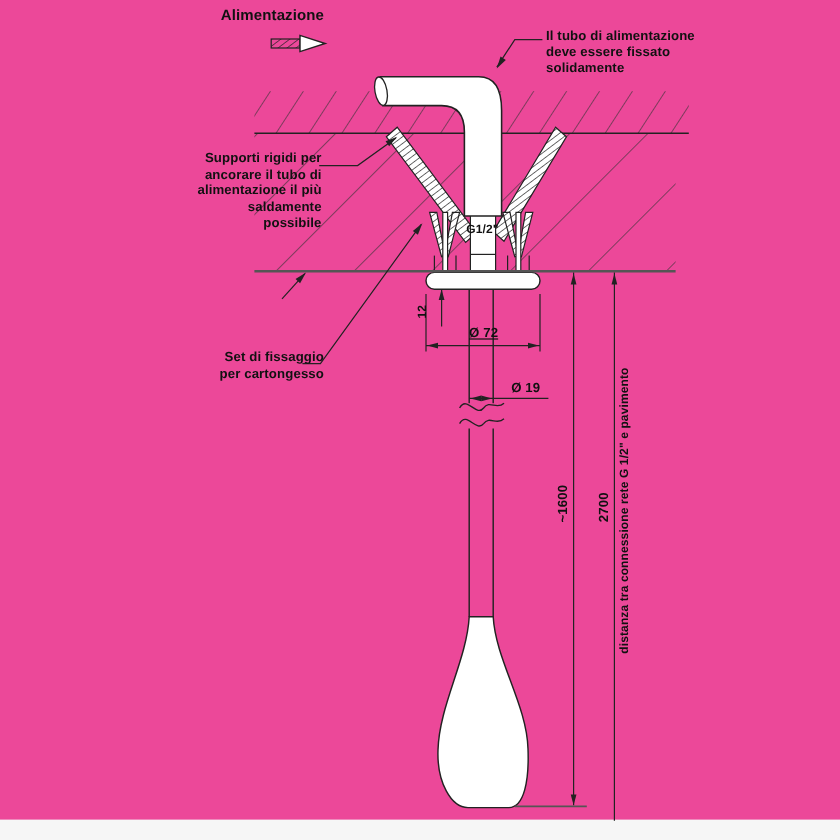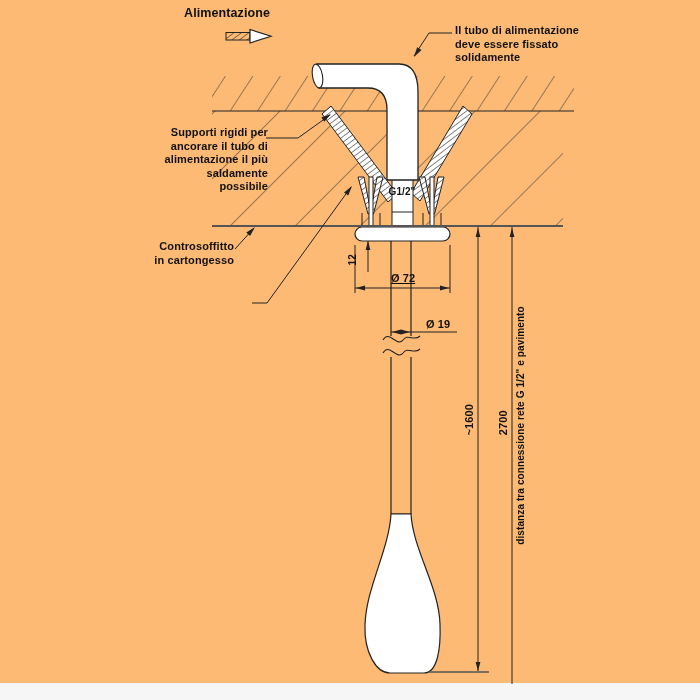--- a/index.html
+++ b/index.html
@@ -1,17 +1,17 @@
 <!DOCTYPE html>
 <html><head>
 <meta charset="utf-8">
 <style>
   html,body{margin:0;padding:0;background:#fff;}
   .canvas{
-    position:relative;width:700px;height:700px;background:#fdba74;overflow:hidden;
+    position:relative;width:700px;height:700px;background:#ec4899;overflow:hidden;
     font-family:"Liberation Sans",sans-serif;
   }
   svg{position:absolute;left:0;top:0;}
   .lbl{
     position:absolute;color:#111;font-weight:700;font-size:11px;line-height:13.5px;
     white-space:pre-line;letter-spacing:0.1px;
   }
   .lbl.right{text-align:right;}
   .lbl.center{text-align:center;}
   .rot{transform:rotate(-90deg);transform-origin:center center;text-align:center;white-space:nowrap;}
@@ -160,23 +160,23 @@
   <div class="lbl right" style="left:128px;top:126px;width:140px;">Supporti rigidi per
 ancorare il tubo di
 alimentazione il più
 saldamente
 possibile</div>
 
   <div class="lbl" style="left:455px;top:24px;width:160px;">Il tubo di alimentazione
 deve essere fissato
 solidamente</div>
 
-  <div class="lbl right" style="left:102px;top:240px;width:132px;">Controsoffitto
-in cartongesso</div>
 
+  <div class="lbl right" style="left:138px;top:292px;width:132px;">Set di fissaggio
+per cartongesso</div>
 
   <div class="lbl center small" style="left:384px;top:185px;width:36px;">G1/2"</div>
 
   <div class="lbl rot small" style="left:338px;top:253px;width:30px;">12</div>
 
   <div class="lbl center" style="left:374px;top:272px;width:58px;text-decoration:underline;">Ø 72</div>
 
   <div class="lbl" style="left:426px;top:318px;width:46px;">Ø 19</div>
 
   <div class="lbl rot" style="left:440px;top:413px;width:60px;">~1600</div>

